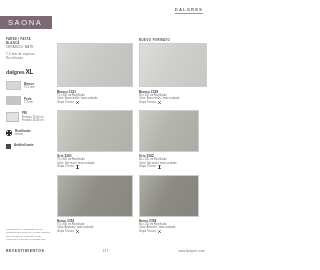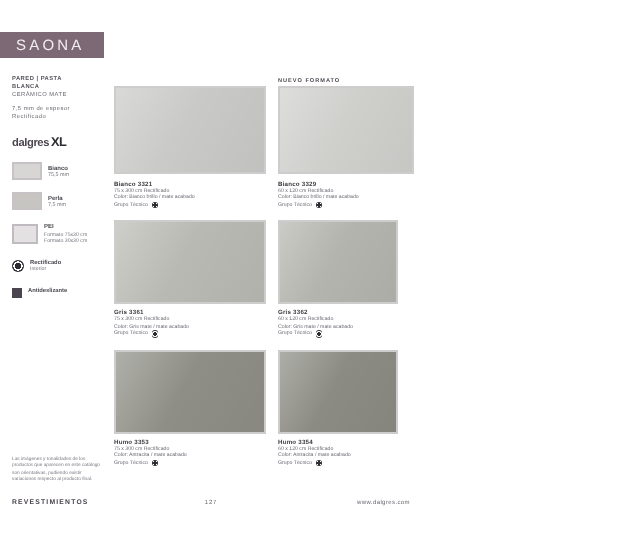--- a/index.html
+++ b/index.html
@@ -4,21 +4,21 @@
 <style>
   html,body{margin:0;padding:0;}
   body{
     width:211px;height:270px;
     background:#ffffff;
     font-family:"Liberation Sans",sans-serif;
     color:#3b3b40;
     overflow:hidden;
     position:relative;
   }
-  .page{position:relative;width:211px;height:214px;padding-left:36px;}
+  .page{position:relative;width:211px;height:214px;}
 
   
   .brand-top{
     position:absolute;top:7px;right:8px;
     font-size:4.2px;letter-spacing:1.1px;
     color:#6e6a72;font-weight:700;
     border-bottom:.5px solid #9b95a0;
     padding-bottom:.8px;
   }
 

